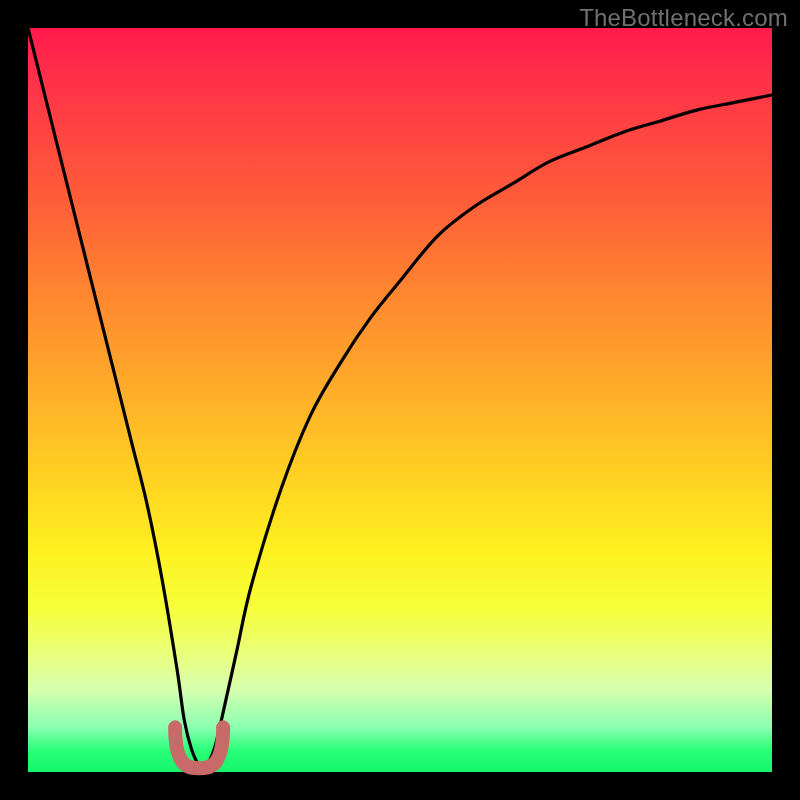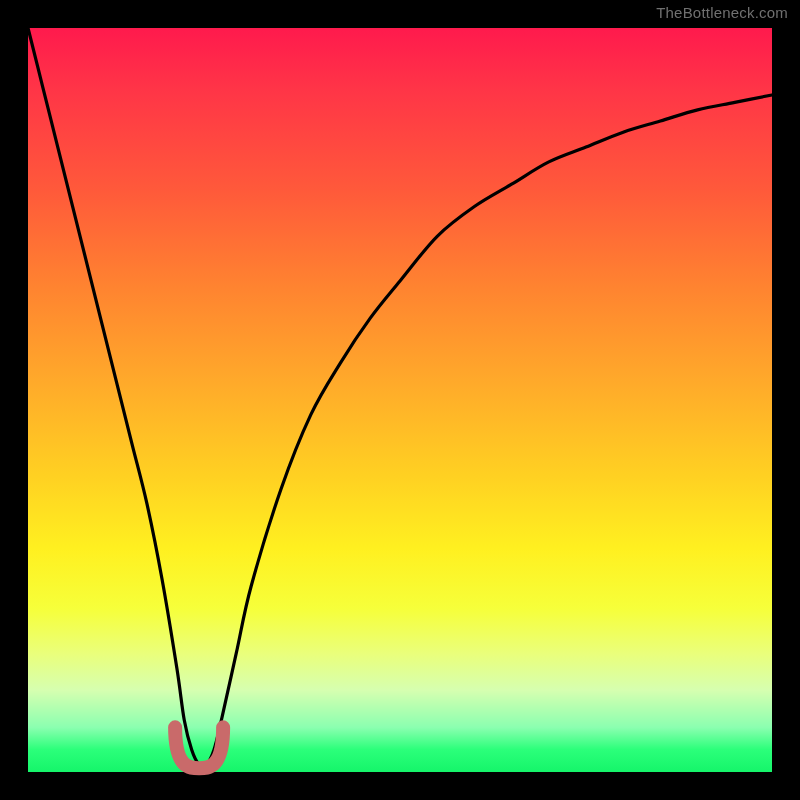--- a/index.html
+++ b/index.html
@@ -40,21 +40,21 @@
       #8bffb0 94%,
       #2bff7a 97%,
       #15f56a 100%
     );
   }
   .watermark {
     position: absolute;
     top: 4px;
     right: 12px;
     color: #707070;
-    font-size: 15px;
+    font-size: 24px;
     font-weight: 500;
     letter-spacing: 0.2px;
     user-select: none;
   }
   svg.curve {
     position: absolute;
     top: 0;
     left: 0;
     width: 744px;
     height: 744px;

